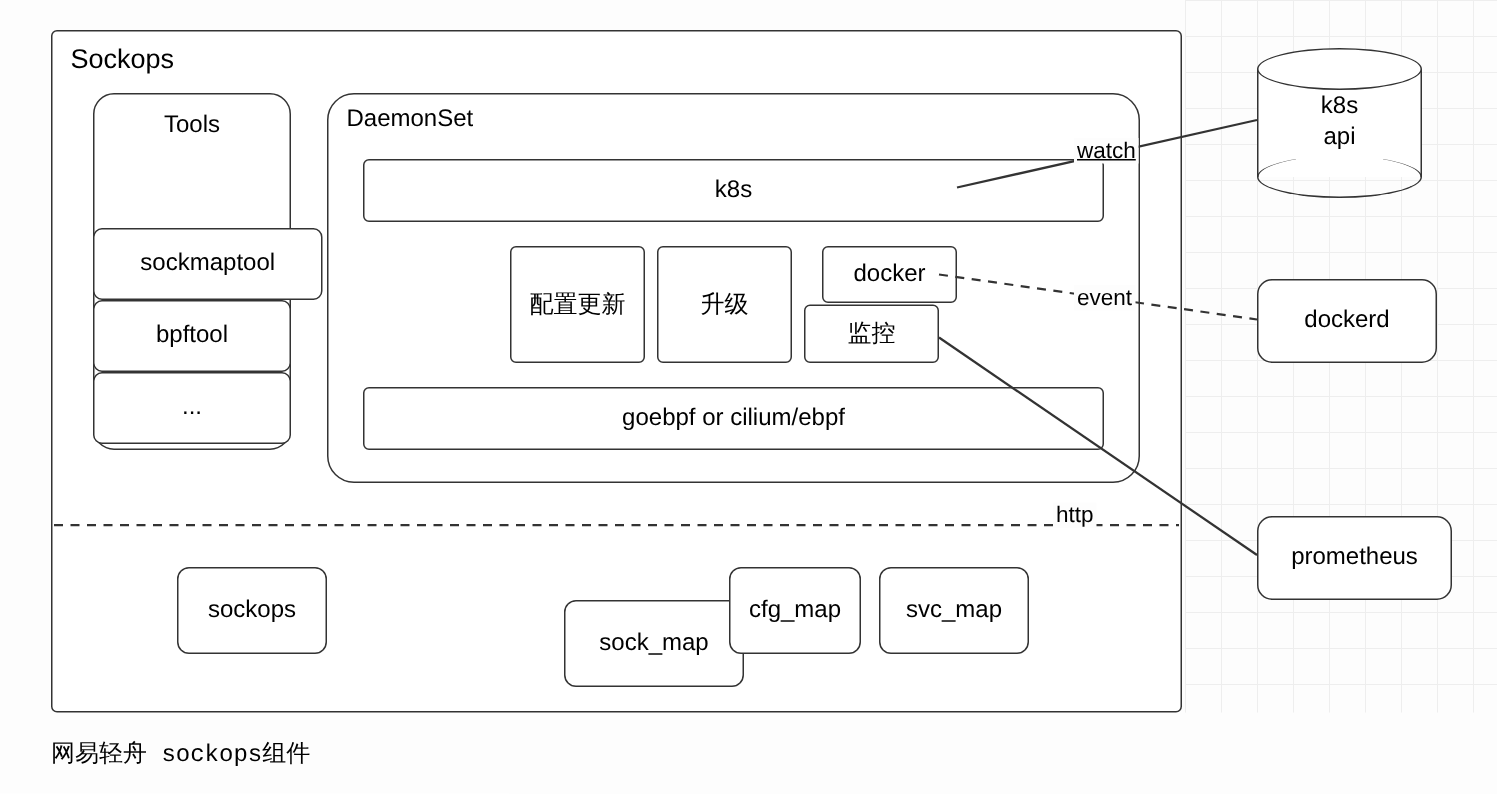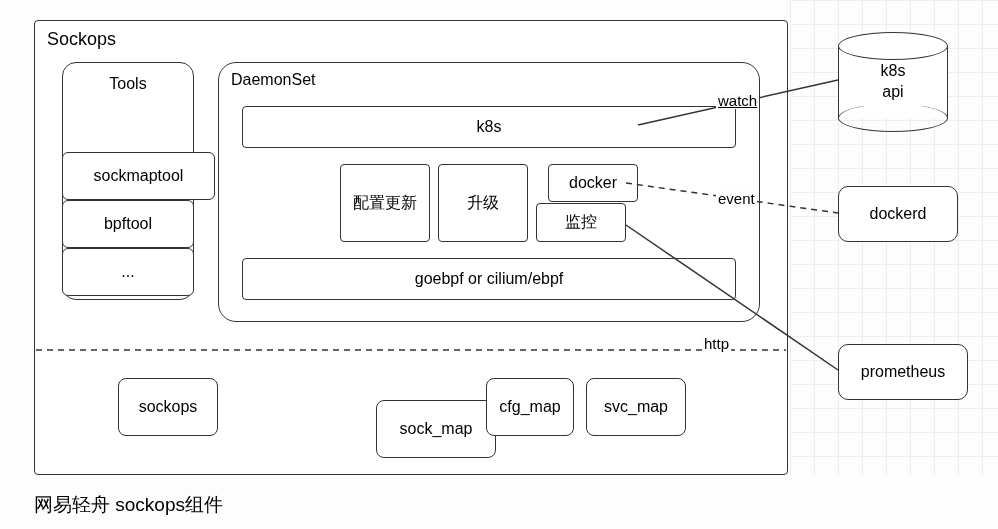--- a/index.html
+++ b/index.html
@@ -60,21 +60,22 @@
     pointer-events: none;
   }
   .edge-label {
     position: absolute;
     font-size: 15px;
     background: #fdfdfd;
     padding: 0 2px;
   }
   .caption {
     position: absolute;
-    font-size: 19px;
+    font-size: 16px;
+    font-family: Liberation Mono, monospace;
   }
   .grid {
     position: absolute;
     left: 790px;
     top: 0;
     width: 208px;
     height: 475px;
     background-image:
       linear-gradient(#eee 1px, transparent 1px),
       linear-gradient(90deg, #eee 1px, transparent 1px);

